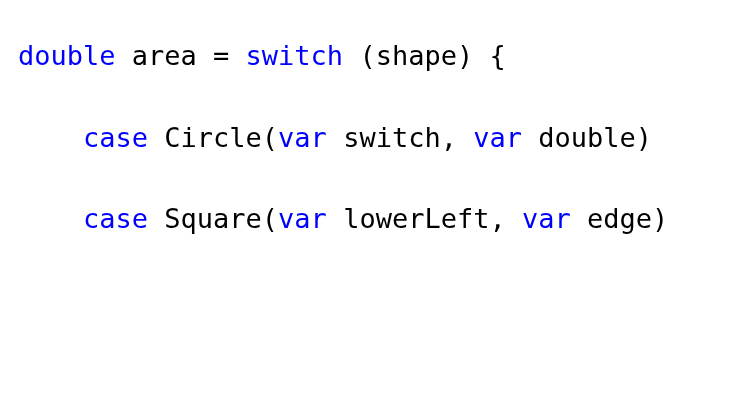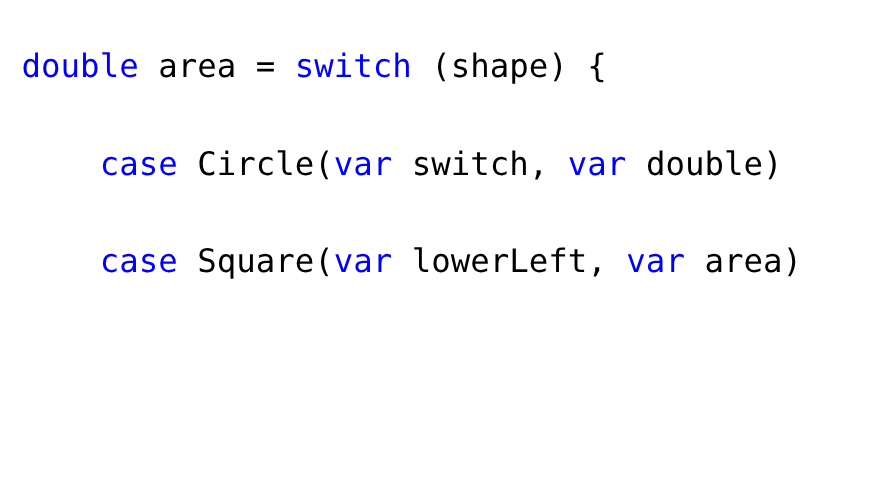--- a/index.html
+++ b/index.html
@@ -38,19 +38,19 @@
   .tok-plain {
     color: #000000;
   }
 </style>
 </head>
 <body>
 
 <div id="screenshot">
   <pre id="code-block"><span class="code-line"><span class="tok-kw">double</span><span class="tok-plain"> area = </span><span class="tok-kw">switch</span><span class="tok-plain"> (shape) {</span></span>
 <span class="code-line"><span class="tok-plain">    </span><span class="tok-kw">case</span><span class="tok-plain"> Circle(</span><span class="tok-kw">var</span><span class="tok-plain"> switch, </span><span class="tok-kw">var</span><span class="tok-plain"> double)</span></span>
-<span class="code-line"><span class="tok-plain">    </span><span class="tok-kw">case</span><span class="tok-plain"> Square(</span><span class="tok-kw">var</span><span class="tok-plain"> lowerLeft, </span><span class="tok-kw">var</span><span class="tok-plain"> area)</span></span>
+<span class="code-line"><span class="tok-plain">    </span><span class="tok-kw">case</span><span class="tok-plain"> Square(</span><span class="tok-kw">var</span><span class="tok-plain"> lowerLeft, </span><span class="tok-kw">var</span><span class="tok-plain"> edge)</span></span>
 
 
 
 
 </pre>
 </div>
 
 </body></html>

